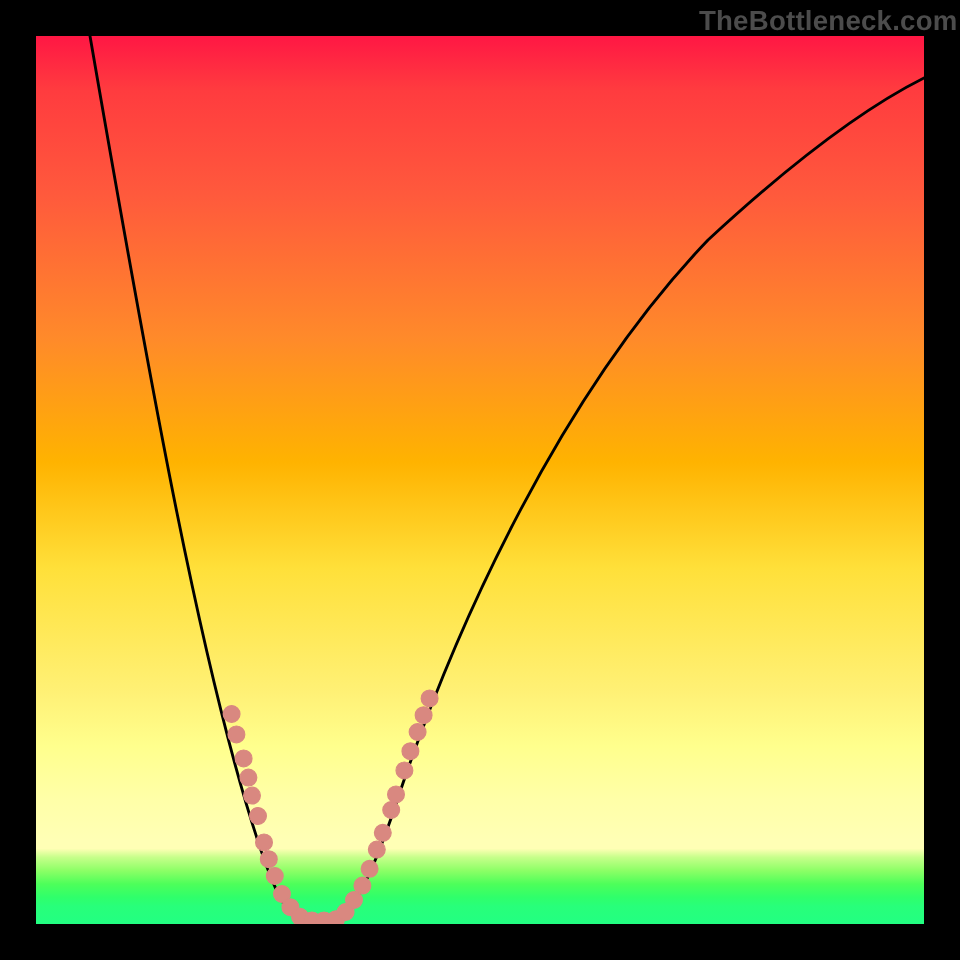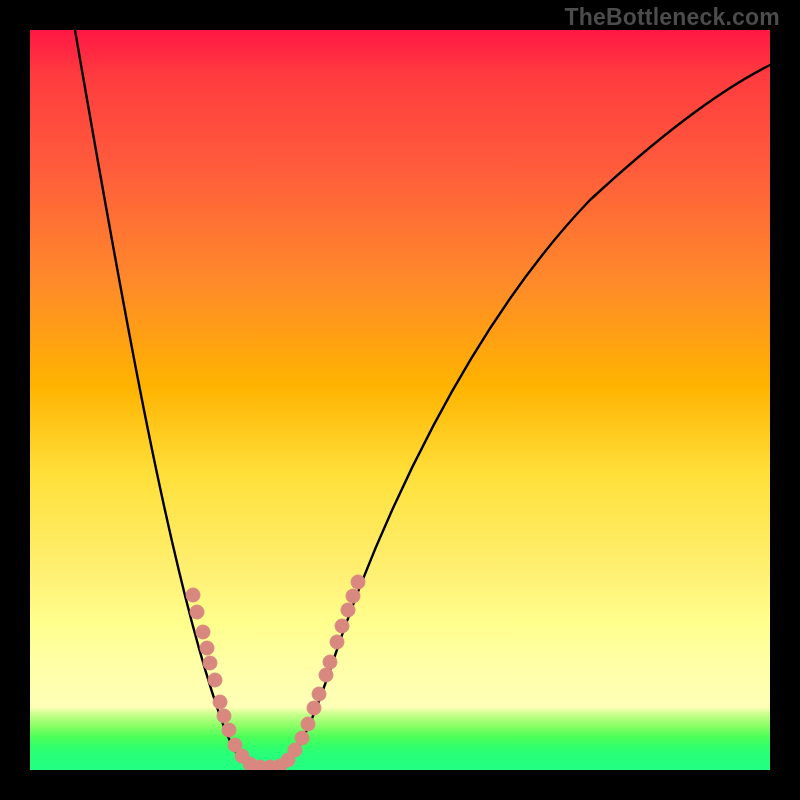--- a/index.html
+++ b/index.html
@@ -42,21 +42,21 @@
       #c6ff8a 92.5%,
       #8cff66 94%,
       #4dff5a 95.5%,
       #2fff6b 97%,
       #28ff7a 98%,
       #22ff82 100%
     );
   }
   .watermark {
     position: absolute;
-    right: 20px;
+    right: 2px;
     top: 4px;
     color: #4c4c4c;
     font-size: 23px;
     font-weight: 600;
     letter-spacing: 0.2px;
     font-family: Arial, Helvetica, sans-serif;
   }
   svg.plot {
     position: absolute;
     left: 0;

